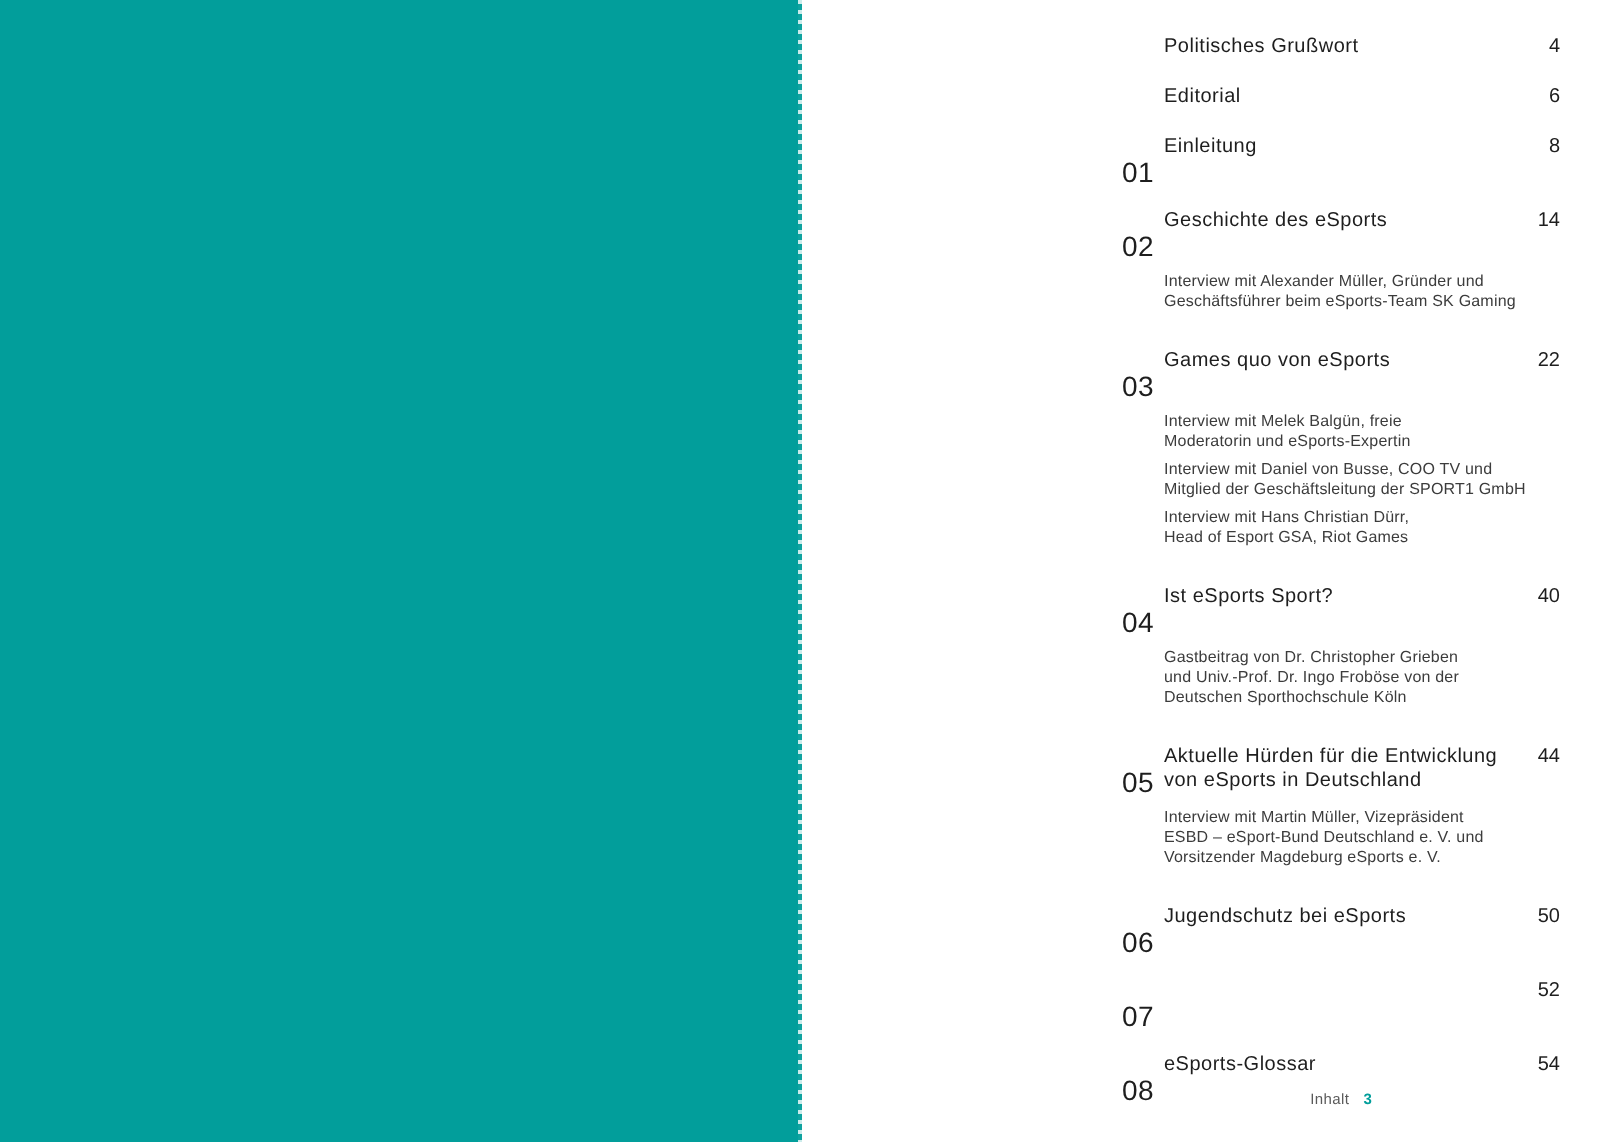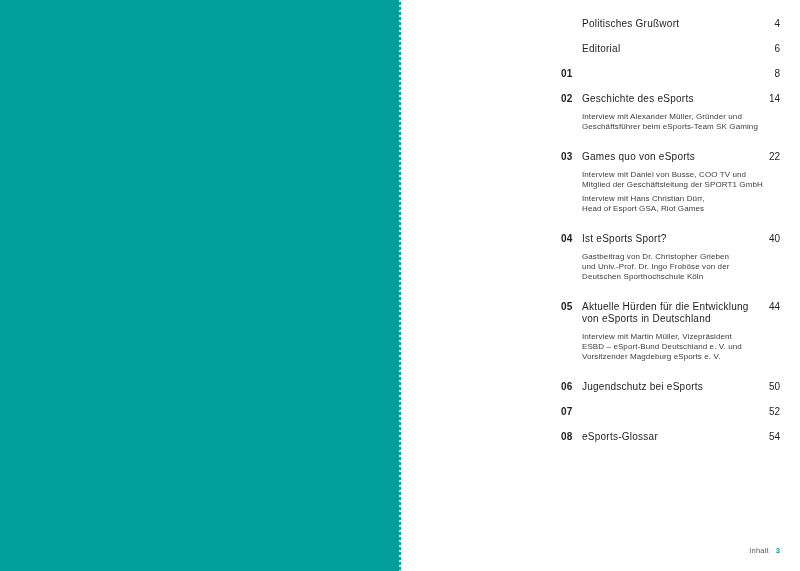--- a/index.html
+++ b/index.html
@@ -29,22 +29,22 @@
   .toc { position: absolute; left: 561px; top: 18px; width: 219px; }
 
   .entry {
     display: grid;
     grid-template-columns: 21px 1fr auto;
     margin-bottom: 13px;
   }
   .entry.has-subs { margin-bottom: 0; }
 
   .entry .num {
-    font-size: 10px; font-weight: 700; color: #1e1e1e;
-    line-height: 12px; letter-spacing: 0.2px; white-space: pre;
+    font-size: 14px; font-weight: 400; color: #1e1e1e;
+    line-height: 12px; letter-spacing: 0.2px; white-space: pre; margin-top: 12px;
   }
   .entry .title {
     font-size: 10px; font-weight: 400; color: #1e1e1e;
     line-height: 12px; letter-spacing: 0.25px; white-space: pre;
   }
   .entry .pageno {
     font-size: 10px; font-weight: 400; color: #1e1e1e;
     line-height: 12px; text-align: right; align-self: start;
     padding-left: 6px; white-space: pre;
   }
@@ -57,21 +57,21 @@
   .subs .sub {
     font-size: 8px; font-weight: 400; color: #3c3c3c;
     line-height: 10px; letter-spacing: 0.1px; white-space: pre;
     margin: 0;
   }
   .subs .sub + .sub { margin-top: 4px; }
 
   
   .page-footer {
     position: absolute; top: 543px; left: 561px; width: 219px;
-    text-align: right; line-height: 9px;
+    text-align: center; line-height: 9px;
   }
   .page-footer .footer-label {
     font-size: 7.5px; color: #5a5a5a; letter-spacing: 0.2px;
   }
   .page-footer .footer-page {
     font-size: 7.5px; font-weight: 700; color: #029e9b; margin-left: 7px;
   }
 </style>
 </head>
 <body>
@@ -88,36 +88,39 @@
       <span class="title">Politisches Grußwort</span>
       <span class="pageno">4</span>
     </div>
       <div class="entry">
       <span class="num"></span>
       <span class="title">Editorial</span>
       <span class="pageno">6</span>
     </div>
       <div class="entry">
       <span class="num">01</span>
+      <span class="title">Einleitung</span>
       <span class="pageno">8</span>
     </div>
       <div class="entry has-subs">
       <span class="num">02</span>
       <span class="title">Geschichte des eSports</span>
       <span class="pageno">14</span>
     <div class="subs">
           <p class="sub">Interview mit Alexander Müller, Gründer und
 Geschäftsführer beim eSports-Team SK Gaming</p>
         </div>
       </div>
       <div class="entry has-subs">
       <span class="num">03</span>
       <span class="title">Games quo von eSports</span>
       <span class="pageno">22</span>
     <div class="subs">
+          <p class="sub">Interview mit Melek Balgün, freie
+Moderatorin und eSports-Expertin</p>
           <p class="sub">Interview mit Daniel von Busse, COO TV und
 Mitglied der Geschäftsleitung der SPORT1 GmbH</p>
           <p class="sub">Interview mit Hans Christian Dürr,
 Head of Esport GSA, Riot Games</p>
         </div>
       </div>
       <div class="entry has-subs">
       <span class="num">04</span>
       <span class="title">Ist eSports Sport?</span>
       <span class="pageno">40</span>

